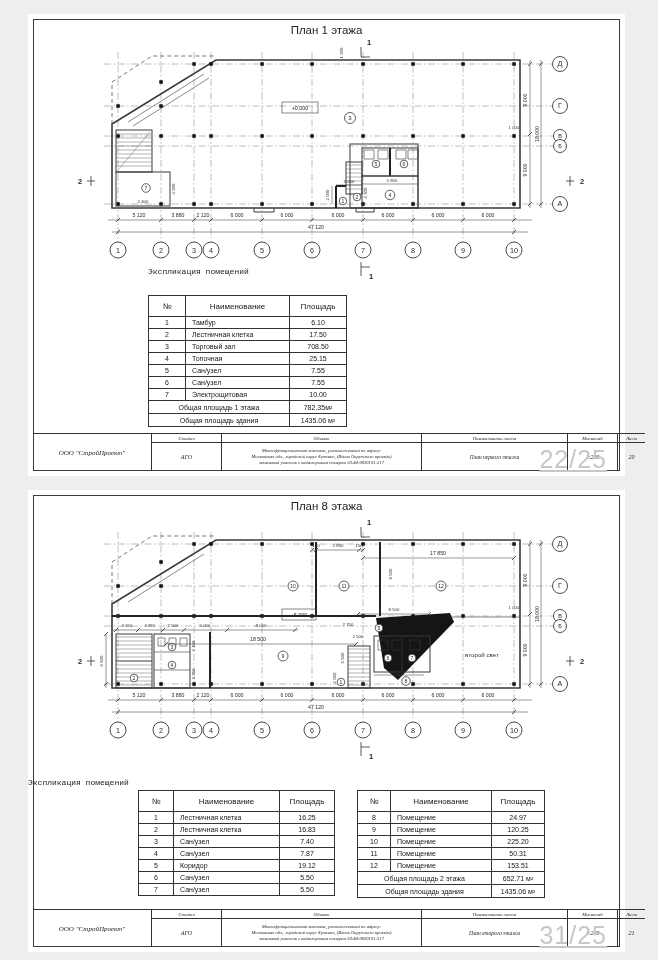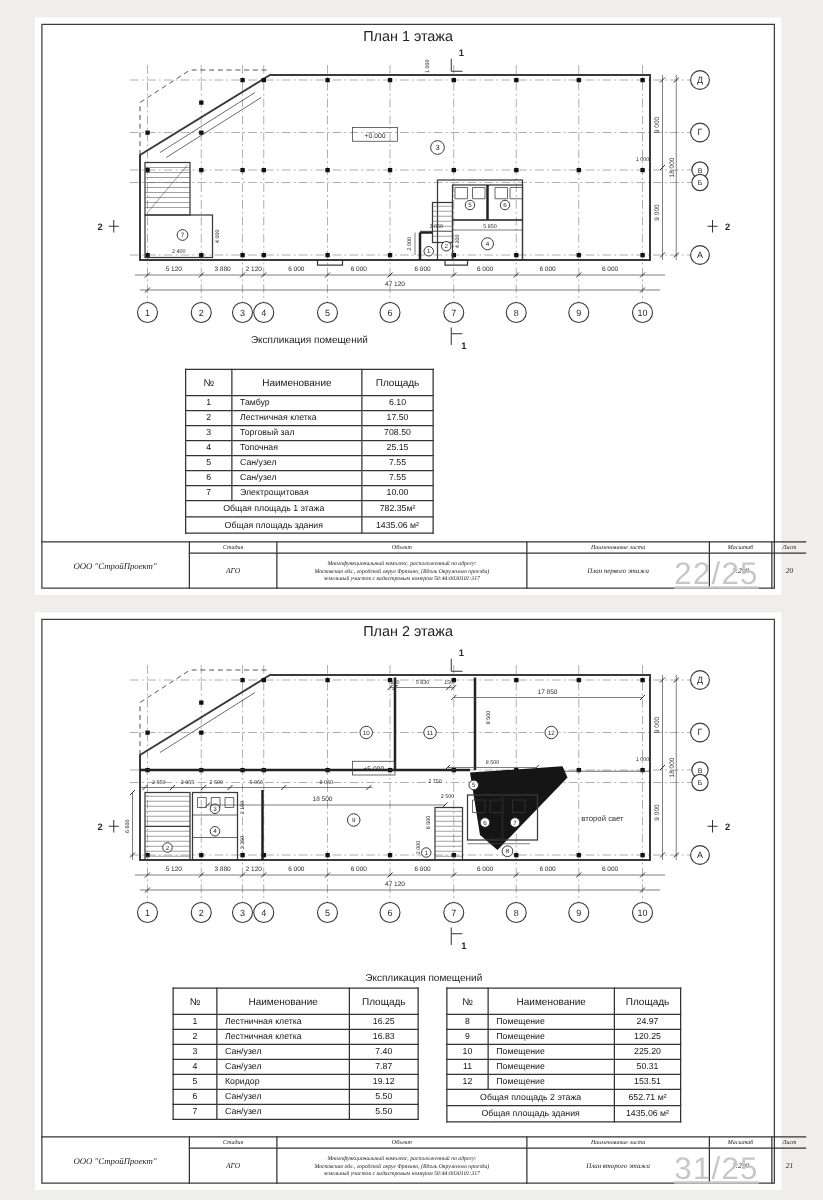--- a/index.html
+++ b/index.html
@@ -1,20 +1,20 @@
 <!DOCTYPE html>
 <html><head>
 <meta charset="utf-8">
 <style>
   html,body{margin:0;padding:0;background:#efeeec;width:658px;height:960px;overflow:hidden;
     font-family:"Liberation Sans",sans-serif;color:#1c1c1c;}
   .page{position:absolute;left:28px;width:597px;height:462px;background:#fff;}
   .frame{position:absolute;inset:5px;border:1px solid #3c3c3c;}
   .ptitle{position:absolute;top:10px;left:0;width:100%;text-align:center;font-size:11.5px;color:#222;}
-  .hdg{position:absolute;font-size:8px;text-align:center;color:#222;}
+  .hdg{position:absolute;font-size:8px;color:#222;font-family:Liberation Mono, monospace;}
   .plan{position:absolute;}
   
   svg text{font-family:"Liberation Sans",sans-serif;fill:#2a2a2a;text-anchor:middle;}
   .ln{stroke:#3a3a3a;fill:none;stroke-width:1;}
   .thin{stroke-width:.6;}
   .thick{stroke-width:1.6;}
   .w{stroke:#222;fill:none;stroke-width:2;}
   .grid{stroke:#8a8a8a;stroke-width:.55;stroke-dasharray:7 2.5 1.5 2.5;fill:none;}
   .dash{stroke:#555;stroke-width:.8;stroke-dasharray:4 3;fill:none;}
   .dots{stroke:#111;stroke-width:3.4;stroke-linecap:square;fill:none;}
@@ -238,21 +238,21 @@
     <div class="addr">Многофункциональный комплекс, расположенный по адресу: Московская обл., городской округ Фрязино, (Вдоль Окружного проезда) земельный участок с кадастровым номером 50:44:0030101:317</div>
     <div class="shn">План первого этажа</div>
     <div class="vl">1:200</div>
     <div class="vl">20</div>
   </div>
   <div class="wm">22/25</div>
 </section>
 
 <section class="page" style="top:490px">
   <div class="frame"></div>
-  <div class="ptitle">План 2 этажа</div>
+  <div class="ptitle">План 8 этажа</div>
 
   <svg class="plan" style="left:30px;top:26px" width="560" height="250" viewBox="0 0 560 250">
     <path class="grid" d="M60,16V206 M103,16V206 M136,16V206 M153,16V206 M204,16V206 M254,16V206 M305,16V206 M355,16V206 M405,16V206 M456,16V206"></path>
     <path class="grid" d="M46,28H496 M46,70H496 M46,100H496 M46,110H496 M46,168H496"></path>
     <path class="dash" d="M54,88 L54,46 L94,20 L158,20"></path>
     <path class="ln thick" d="M54,172 L54,88 L158,24 L462,24 L462,172 Z"></path>
     <path class="ln thin" d="M70,86 L146,38"></path>
     <path class="dots" d="M136,28h.1 M153,28h.1 M204,28h.1 M254,28h.1 M305,28h.1 M355,28h.1 M405,28h.1 M456,28h.1 M60,100h.1 M103,100h.1 M136,100h.1 M153,100h.1 M204,100h.1 M254,100h.1 M305,100h.1 M355,100h.1 M405,100h.1 M456,100h.1 M60,168h.1 M103,168h.1 M136,168h.1 M153,168h.1 M204,168h.1 M254,168h.1 M305,168h.1 M355,168h.1 M405,168h.1 M456,168h.1 M60,70h.1 M103,70h.1 M103,46h.1"></path>
     <path class="w" d="M54,100H318 M258,26V100 M322,26V100 M152,116V172"></path>
 

